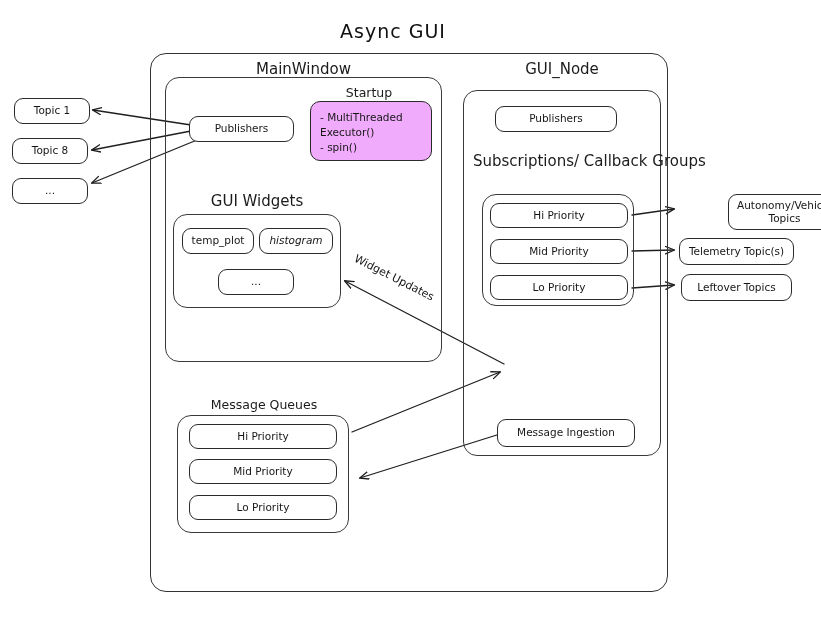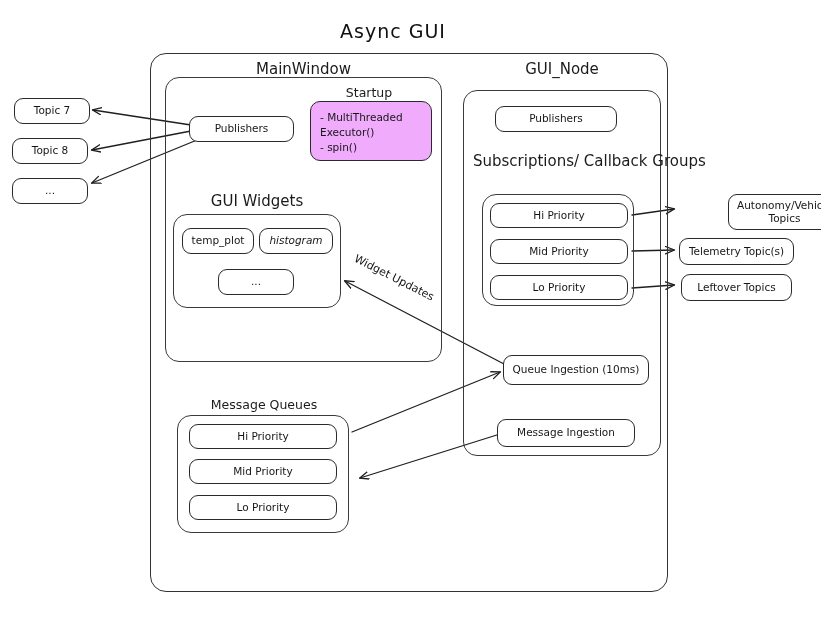--- a/index.html
+++ b/index.html
@@ -158,24 +158,23 @@
 
   <div class="box" style="left:495px; top:106px; width:122px; height:26px;">Publishers</div>
 
   <div class="grp-label big" style="left:473px; top:152px; width:178px;">Subscriptions/
 Callback Groups</div>
   <div class="container" style="left:482px; top:194px; width:152px; height:112px;"></div>
   <div class="box" style="left:490px; top:203px; width:138px; height:25px;">Hi Priority</div>
   <div class="box" style="left:490px; top:239px; width:138px; height:25px;">Mid Priority</div>
   <div class="box" style="left:490px; top:275px; width:138px; height:25px;">Lo Priority</div>
 
-  <div class="box" style="left:503px; top:355px; width:146px; height:30px;">Queue Ingestion (10ms)</div>
   <div class="box" style="left:497px; top:419px; width:138px; height:28px;">Message Ingestion</div>
 
-  <div class="box" style="left:14px; top:98px; width:76px; height:26px;">Topic 7</div>
+  <div class="box" style="left:14px; top:98px; width:76px; height:26px;">Topic 1</div>
   <div class="box" style="left:12px; top:138px; width:76px; height:26px;">Topic 8</div>
   <div class="box" style="left:12px; top:178px; width:76px; height:26px;">...</div>
 
   <div class="box" style="left:680px; top:194px; width:113px; height:36px;margin-left:48px;">Autonomy/Vehicle Topics</div>
   <div class="box" style="left:679px; top:238px; width:115px; height:27px;">Telemetry Topic(s)</div>
   <div class="box" style="left:681px; top:274px; width:111px; height:27px;">Leftover Topics</div>
 
   <div class="edge-label lbl-w" style="left:358px; top:252px; transform: rotate(27deg);">Widget Updates</div>
 
 </div>

